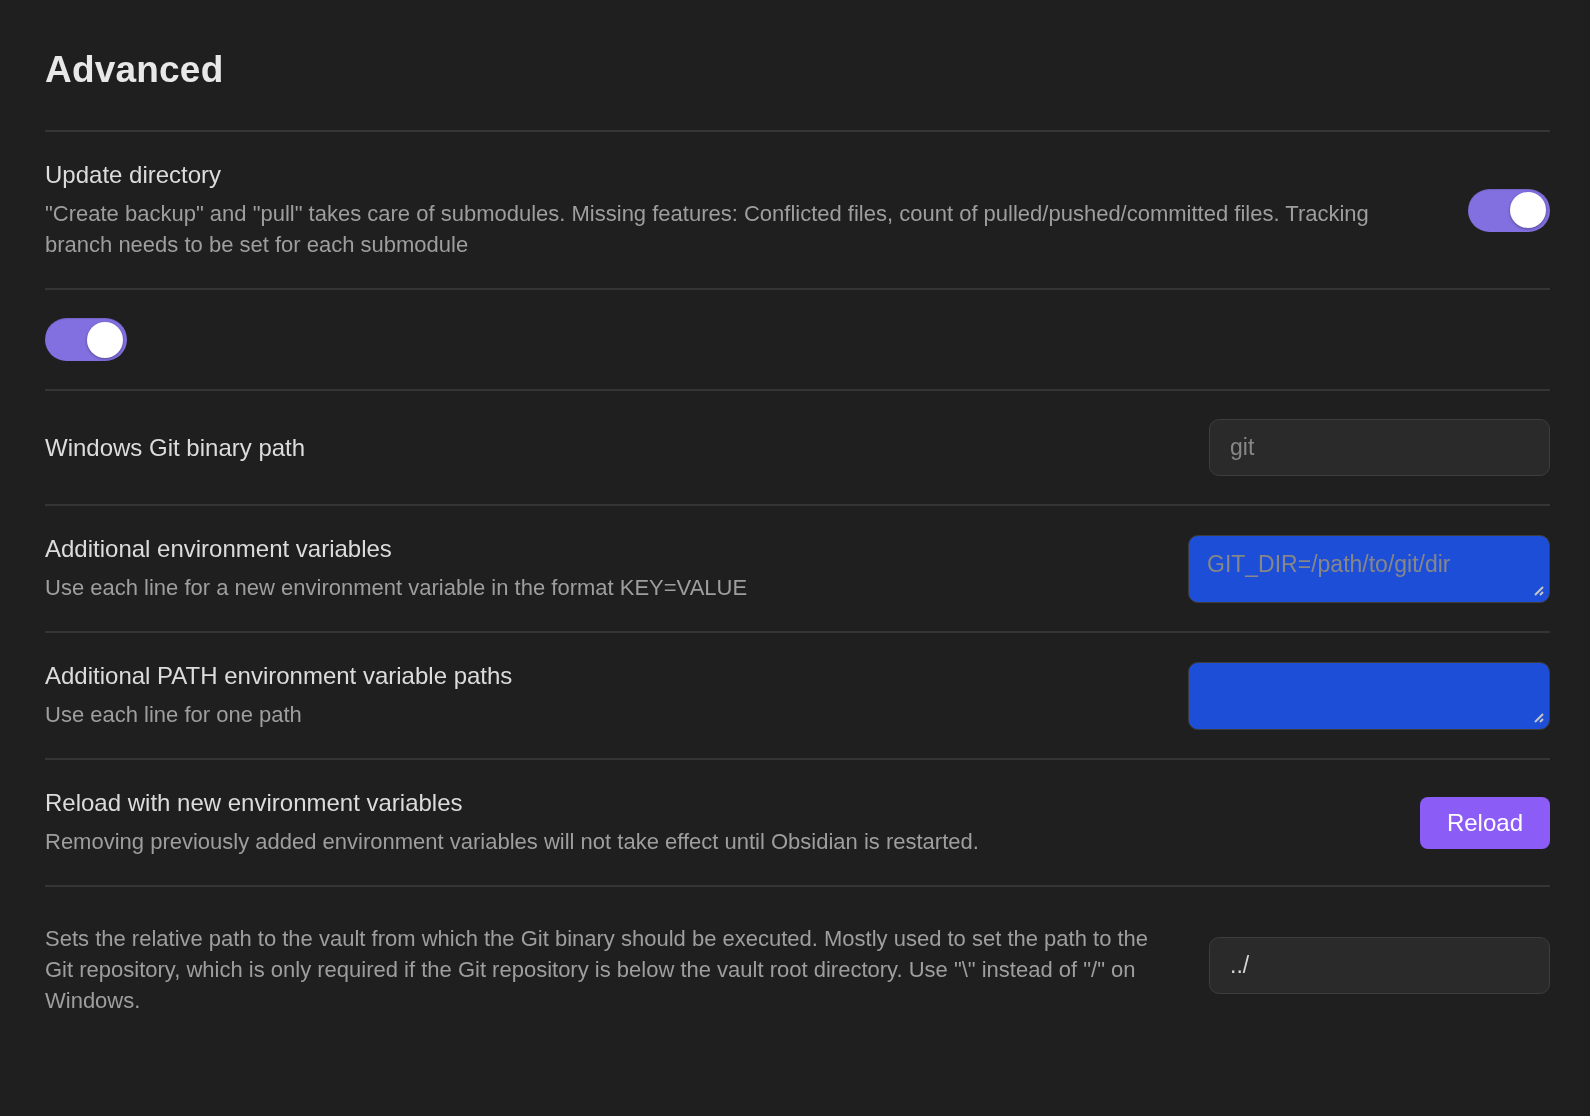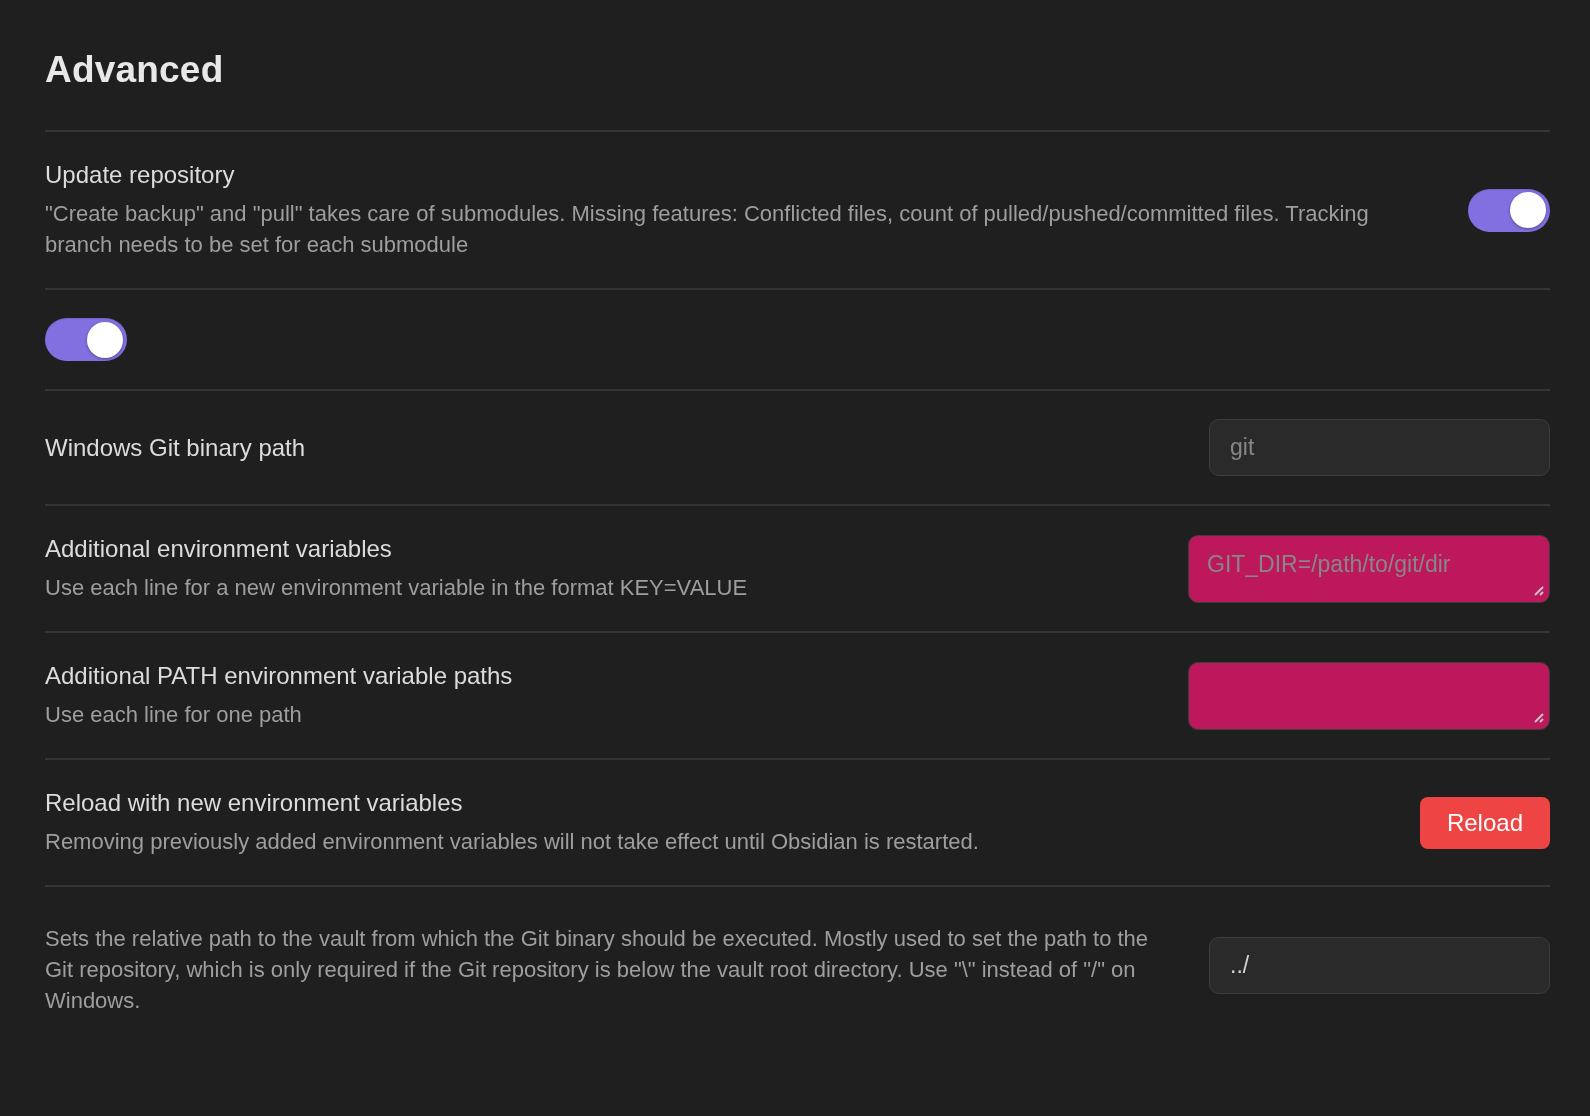--- a/index.html
+++ b/index.html
@@ -76,21 +76,21 @@
     color: #d6d6d6;
     outline: none;
   }
   .text-input::placeholder { color: #878787; }
 
   
   .textarea-wrap { position: relative; }
   .setting-textarea {
     display: block;
     width: 362px; height: 68px;
-    background: #be185d;
+    background: #1d4ed8;
     border: 1px solid #3d3d3d;
     border-radius: 10px;
     padding: 13px 18px;
     font-family: inherit;
     font-size: 23px;
     line-height: 30px;
     color: #d6d6d6;
     outline: none;
     resize: none;
   }
@@ -117,21 +117,21 @@
 </style>
 </head>
 <body>
 
 <div class="settings-panel">
 
   <h1 class="page-title">Advanced</h1>
 
   <div class="setting-item">
     <div class="setting-info">
-      <div class="setting-name">Update repository</div>
+      <div class="setting-name">Update directory</div>
       <div class="setting-desc">"Create backup" and "pull" takes care of submodules. Missing features: Conflicted files, count of pulled/pushed/committed files. Tracking branch needs to be set for each submodule</div>
     </div>
     <div class="setting-control">
       <div class="toggle" role="switch" aria-checked="true" style="background: rgb(130, 112, 224);">
         <div class="toggle-knob"></div>
       </div>
     </div>
   </div>
 
   <div class="setting-item">
@@ -183,21 +183,21 @@
       </div>
     </div>
   </div>
 
   <div class="setting-item">
     <div class="setting-info">
       <div class="setting-name">Reload with new environment variables</div>
       <div class="setting-desc">Removing previously added environment variables will not take effect until Obsidian is restarted.</div>
     </div>
     <div class="setting-control">
-      <button class="accent-button" style="background: #ef4444;">Reload</button>
+      <button class="accent-button" style="background: #8b5cf6;">Reload</button>
     </div>
   </div>
 
   <div class="setting-item">
     <div class="setting-info">
       <div class="setting-desc">Sets the relative path to the vault from which the Git binary should be executed. Mostly used to set the path to the Git repository, which is only required if the Git repository is below the vault root directory. Use "\" instead of "/" on Windows.</div>
     </div>
     <div class="setting-control">
       <input type="text" class="text-input" value="../" style="">
     </div>

